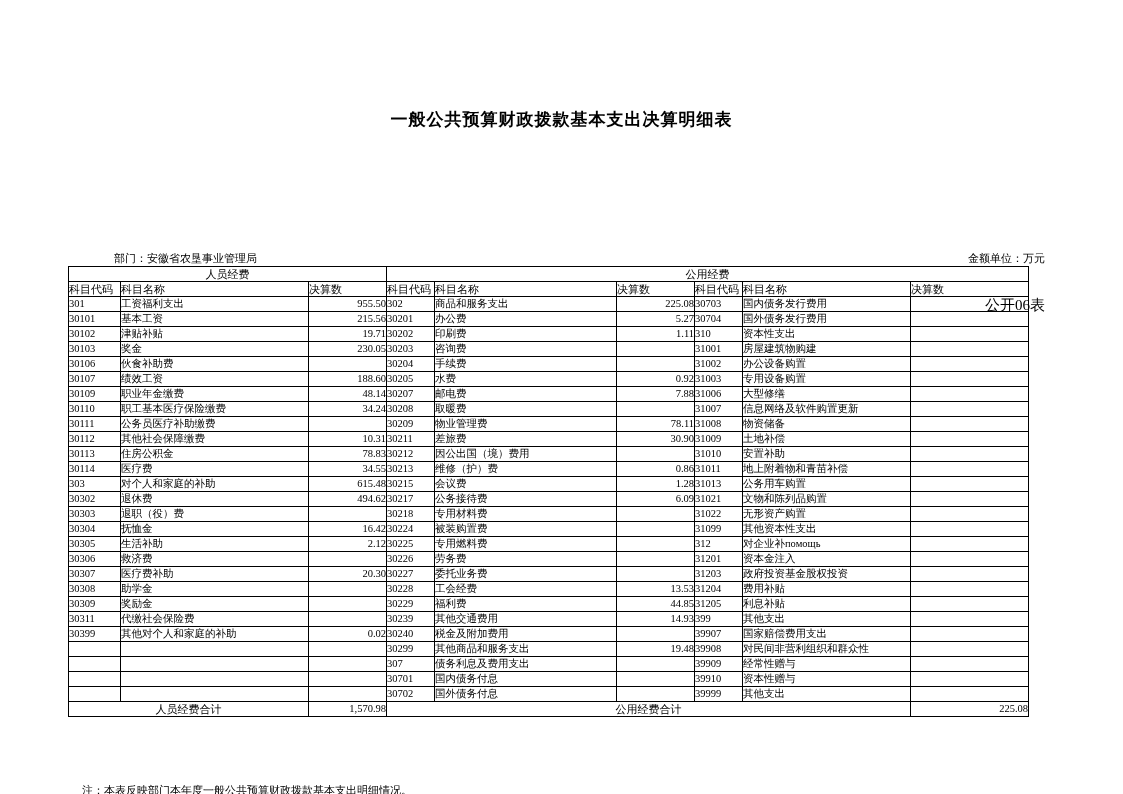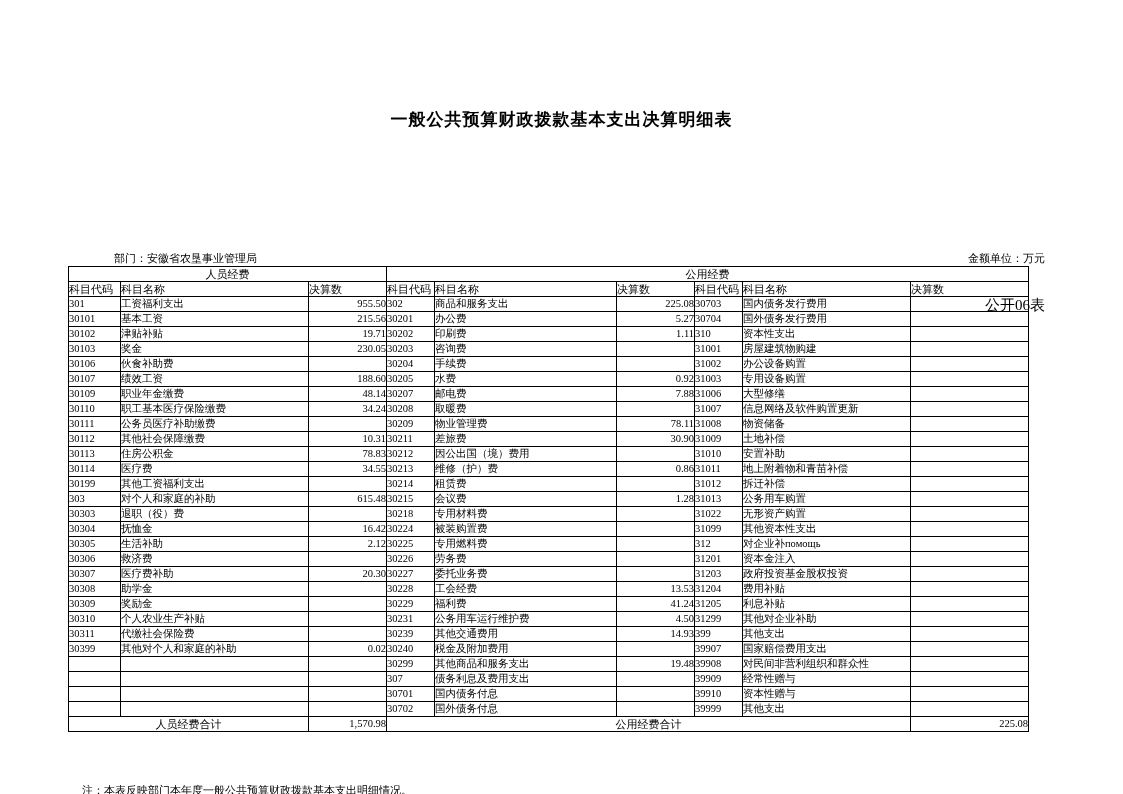--- a/index.html
+++ b/index.html
@@ -280,42 +280,42 @@
           <td class="name">医疗费</td>
           <td class="num">34.55</td>
           <td class="code">30213</td>
           <td class="name">维修（护）费</td>
           <td class="num">0.86</td>
           <td class="code">31011</td>
           <td class="name">地上附着物和青苗补偿</td>
           <td class="num"></td>
         </tr>
         <tr>
-          <td class="code">30199</td>
-          <td class="name">其他工资福利支出</td>
-          <td class="num"></td>
-          <td class="code">30214</td>
-          <td class="name">租赁费</td>
-          <td class="num"></td>
-          <td class="code">31012</td>
-          <td class="name">拆迁补偿</td>
-          <td class="num"></td>
-        </tr>
-        <tr>
           <td class="code">303</td>
           <td class="name">对个人和家庭的补助</td>
           <td class="num">615.48</td>
           <td class="code">30215</td>
           <td class="name">会议费</td>
           <td class="num">1.28</td>
           <td class="code">31013</td>
           <td class="name">公务用车购置</td>
           <td class="num"></td>
         </tr>
         <tr>
+          <td class="code">30302</td>
+          <td class="name">退休费</td>
+          <td class="num">494.62</td>
+          <td class="code">30217</td>
+          <td class="name">公务接待费</td>
+          <td class="num">6.09</td>
+          <td class="code">31021</td>
+          <td class="name">文物和陈列品购置</td>
+          <td class="num"></td>
+        </tr>
+        <tr>
           <td class="code">30303</td>
           <td class="name">退职（役）费</td>
           <td class="num"></td>
           <td class="code">30218</td>
           <td class="name">专用材料费</td>
           <td class="num"></td>
           <td class="code">31022</td>
           <td class="name">无形资产购置</td>
           <td class="num"></td>
         </tr>
@@ -373,34 +373,23 @@
           <td class="code">31204</td>
           <td class="name">费用补贴</td>
           <td class="num"></td>
         </tr>
         <tr>
           <td class="code">30309</td>
           <td class="name">奖励金</td>
           <td class="num"></td>
           <td class="code">30229</td>
           <td class="name">福利费</td>
-          <td class="num">41.24</td>
+          <td class="num">44.85</td>
           <td class="code">31205</td>
           <td class="name">利息补贴</td>
-          <td class="num"></td>
-        </tr>
-        <tr>
-          <td class="code">30310</td>
-          <td class="name">个人农业生产补贴</td>
-          <td class="num"></td>
-          <td class="code">30231</td>
-          <td class="name">公务用车运行维护费</td>
-          <td class="num">4.50</td>
-          <td class="code">31299</td>
-          <td class="name">其他对企业补助</td>
           <td class="num"></td>
         </tr>
         <tr>
           <td class="code">30311</td>
           <td class="name">代缴社会保险费</td>
           <td class="num"></td>
           <td class="code">30239</td>
           <td class="name">其他交通费用</td>
           <td class="num">14.93</td>
           <td class="code">399</td>

